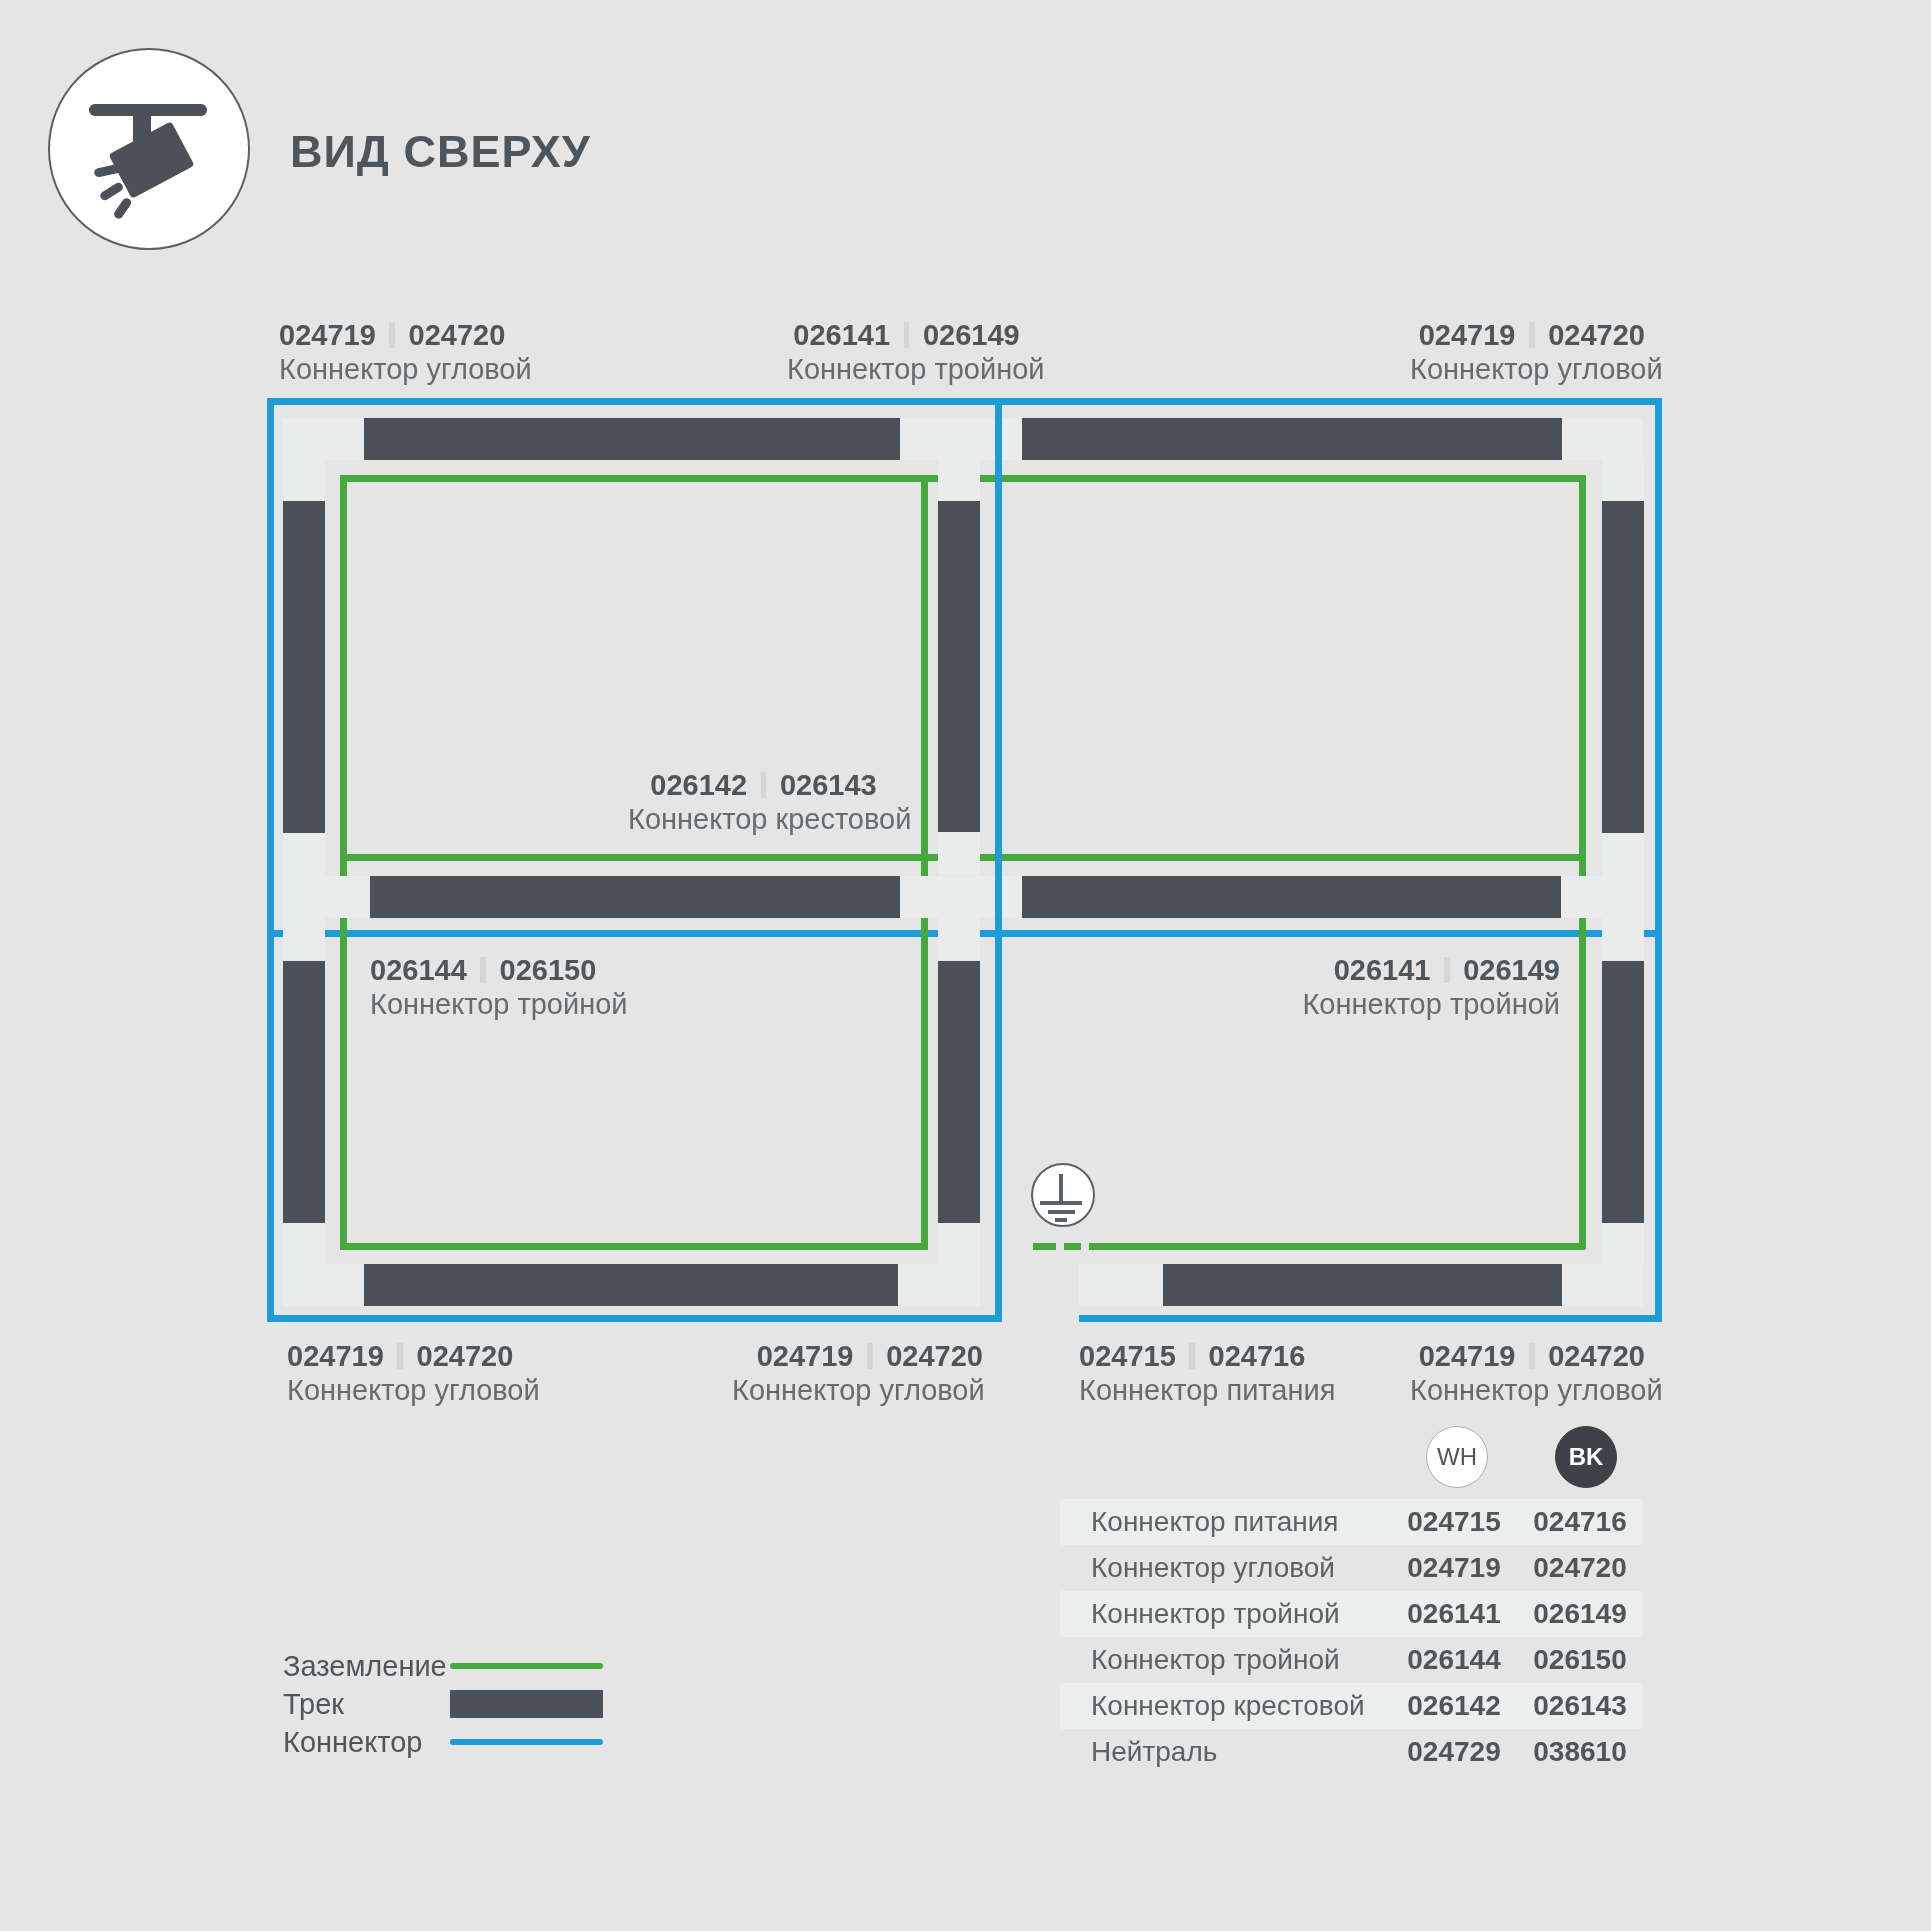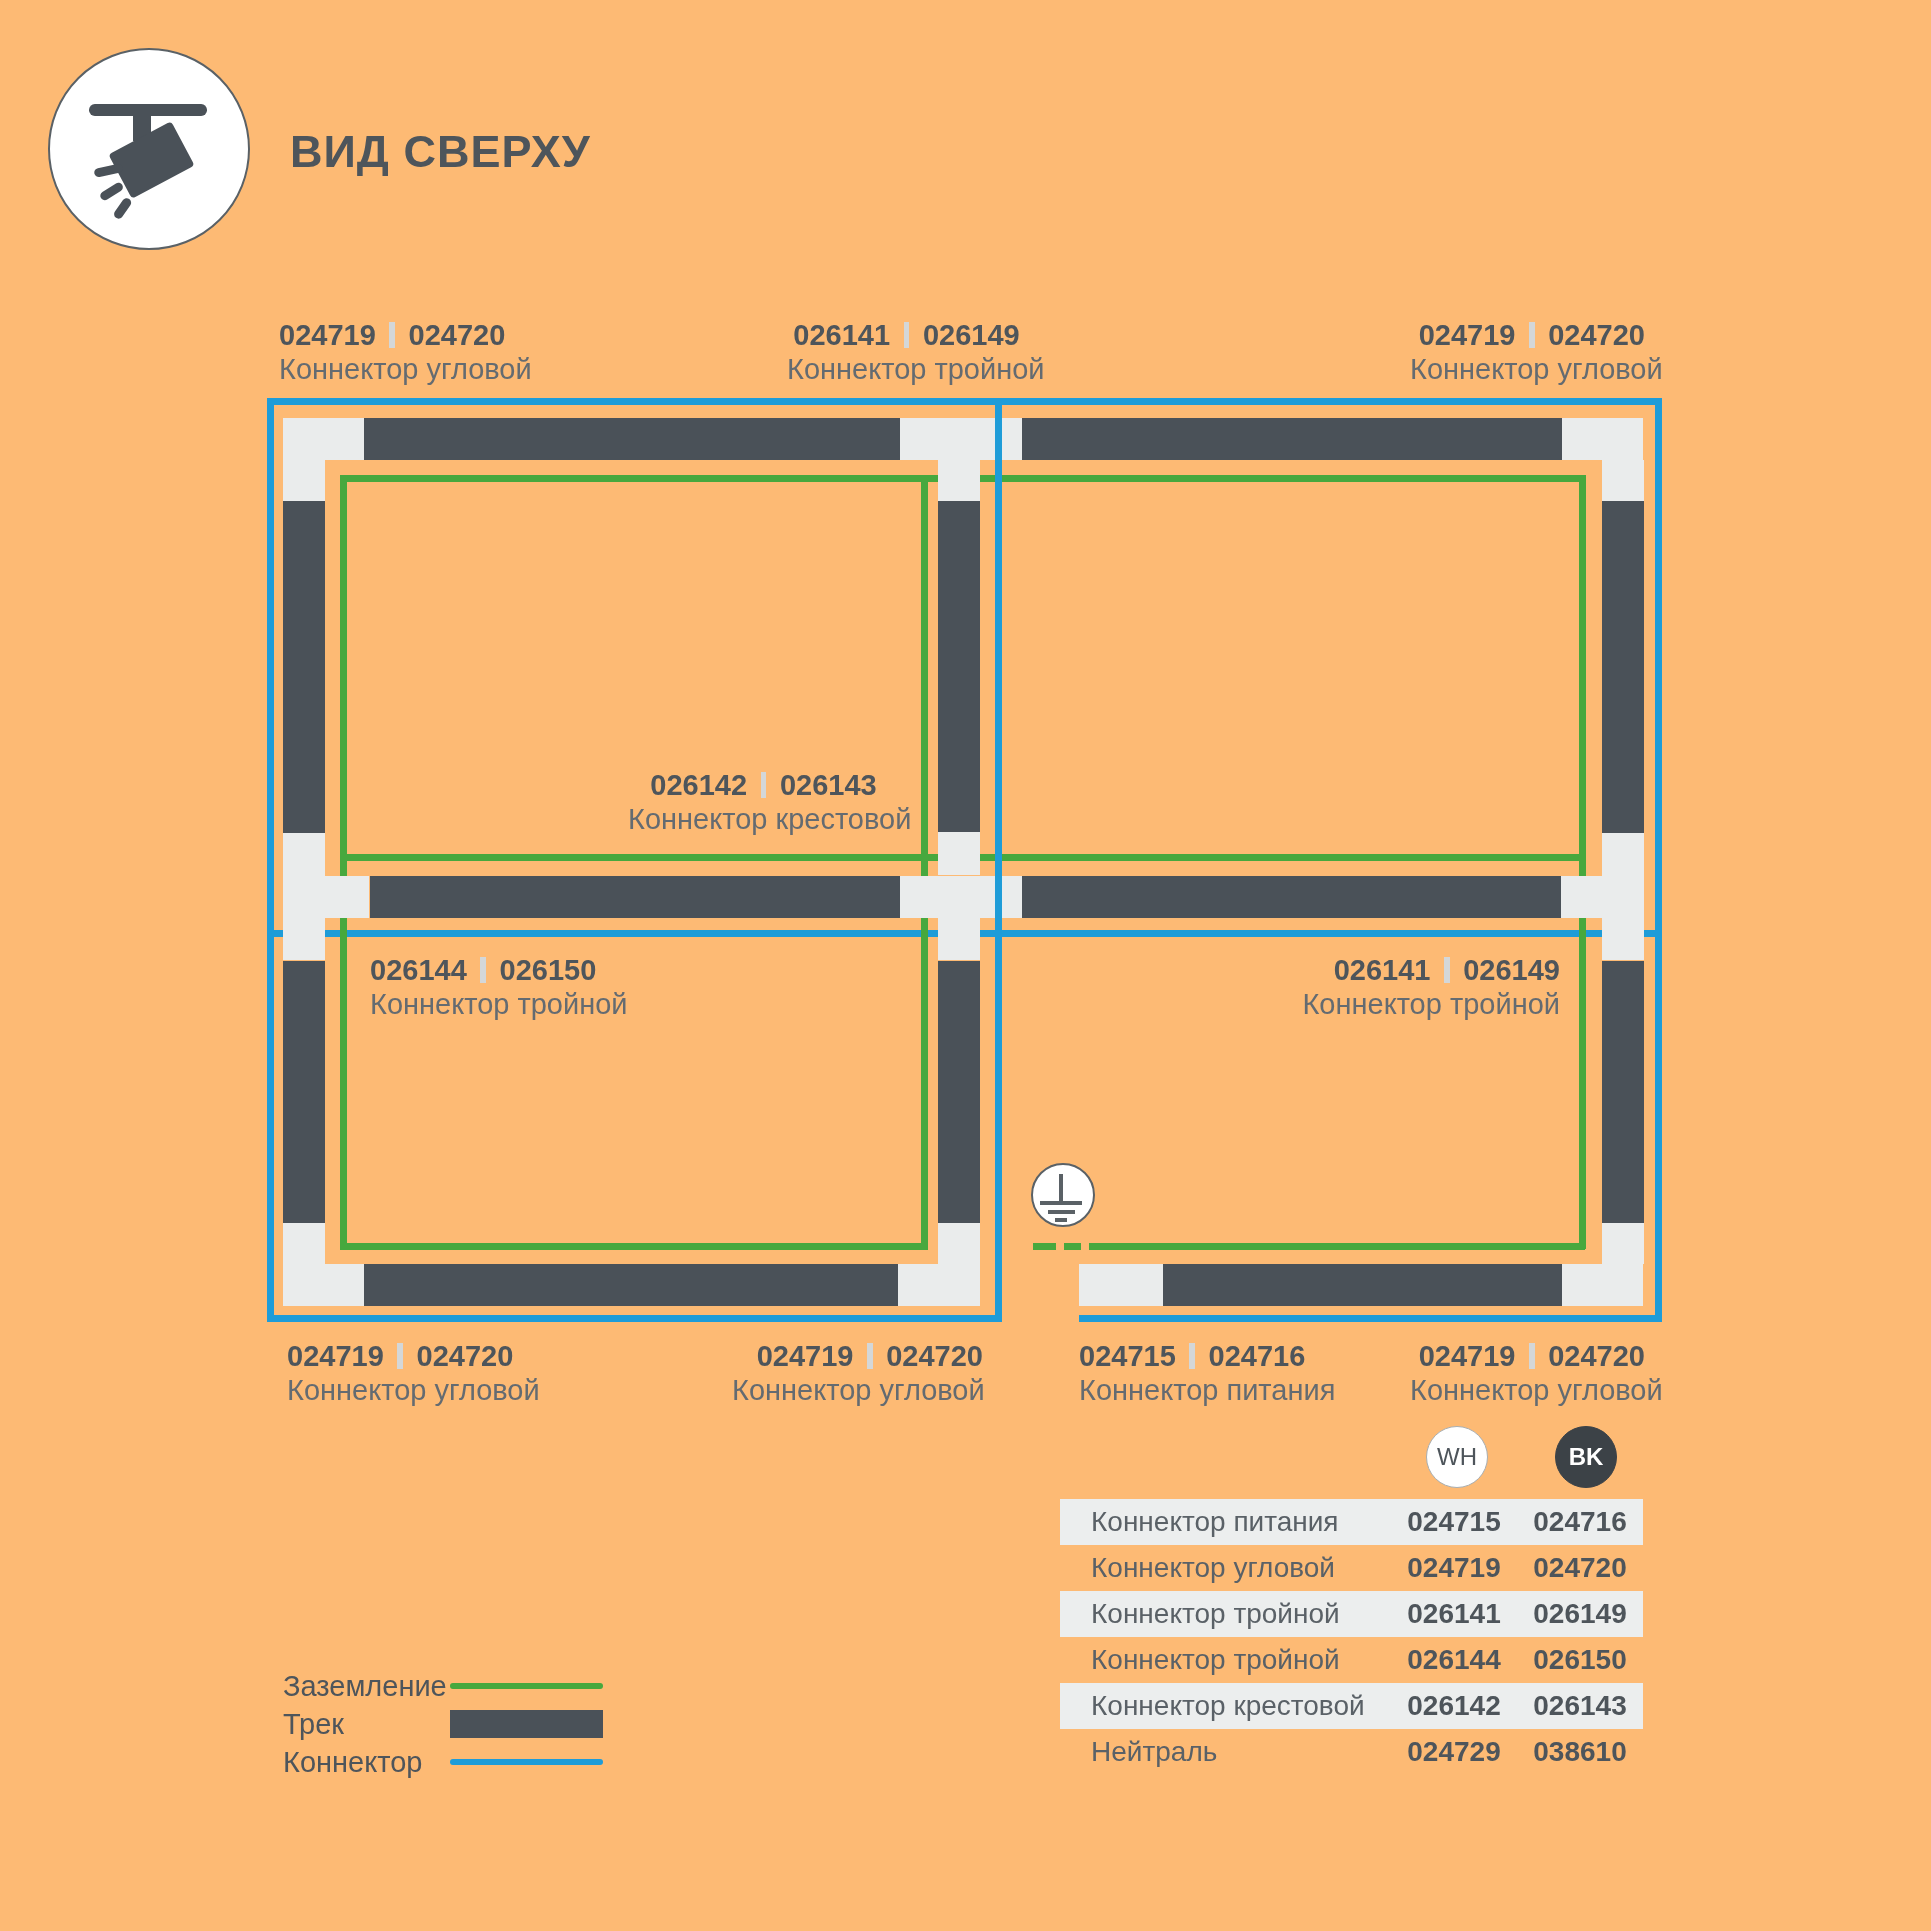--- a/index.html
+++ b/index.html
@@ -1,16 +1,16 @@
 <!DOCTYPE html>
 <html><head>
 <meta charset="utf-8">
 <style>
   html,body{margin:0;padding:0;background:#ffffff;}
-  .page{position:relative;width:1931px;height:1931px;background:#fdba74;overflow:hidden;
+  .page{position:relative;width:1931px;height:1931px;background:#e5e5e5;overflow:hidden;
         font-family:"Liberation Sans","DejaVu Sans",sans-serif;color:#4E555B;}
   .abs{position:absolute;}
 
   
   .hero-circle{left:48px;top:48px;width:198px;height:198px;border:2.9px solid #5A6166;
                border-radius:50%;background:#fff;}
   .ic-bar{left:87px;top:102px;width:118px;height:11.6px;background:#4A5158;border-radius:5.8px;}
   .ic-stem{left:131px;top:112px;width:18.3px;height:27px;background:#4A5158;}
   .ic-head{left:114px;top:133px;width:71px;height:50px;background:#4A5158;border-radius:3.9px;
            transform:rotate(-28deg);}
@@ -94,21 +94,21 @@
   .lbl-tr{left:1410px;top:319px;width:235px;text-align:right;}
   .lbl-x{left:628px;top:769px;width:271px;text-align:center;}
   .lbl-ml{left:370px;top:954px;width:290px;text-align:left;}
   .lbl-mr{left:1270px;top:954px;width:290px;text-align:right;}
   .lbl-bl{left:287px;top:1340px;width:224px;text-align:center;}
   .lbl-bm{left:732px;top:1340px;width:251px;text-align:right;}
   .lbl-bp{left:1079px;top:1340px;width:270px;text-align:left;}
   .lbl-br{left:1410px;top:1340px;width:235px;text-align:right;}
 
   
-  .legend{left:283px;top:1647px;width:328px;margin-top:20px;}
+  .legend{left:283px;top:1647px;width:328px;}
   .legend-row{display:flex;align-items:center;height:38px;}
   .legend-label{width:167px;font-size:29px;color:#4E555B;}
   .legend-swatch{width:153px;display:flex;align-items:center;}
   .sw-green{width:153px;height:6.8px;background:#47A83E;border-radius:2.9px;}
   .sw-track{width:153px;height:28px;background:#4A5158;}
   .sw-blue{width:153px;height:6.8px;background:#1E9CD8;border-radius:2.9px;}
 
   
   .col-circles{position:absolute;left:1060px;top:1426px;width:583px;height:62px;}
   .circle{position:absolute;width:60px;height:60px;border-radius:50%;display:flex;

